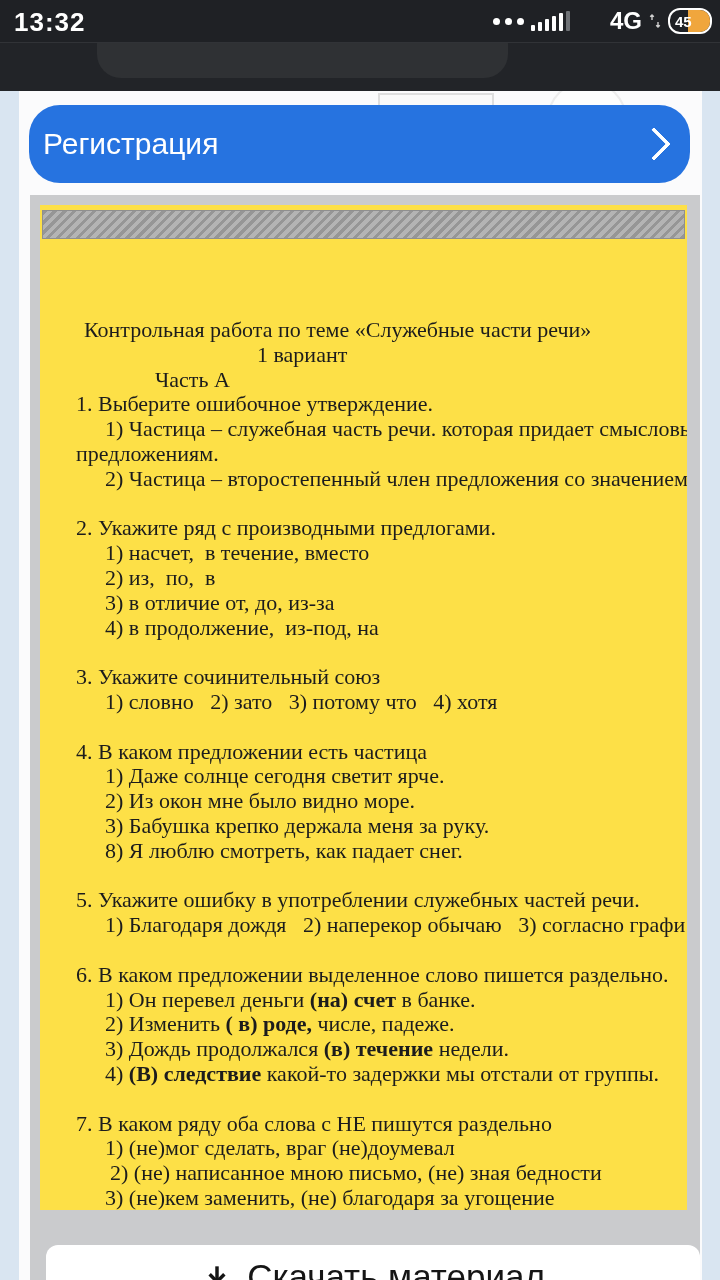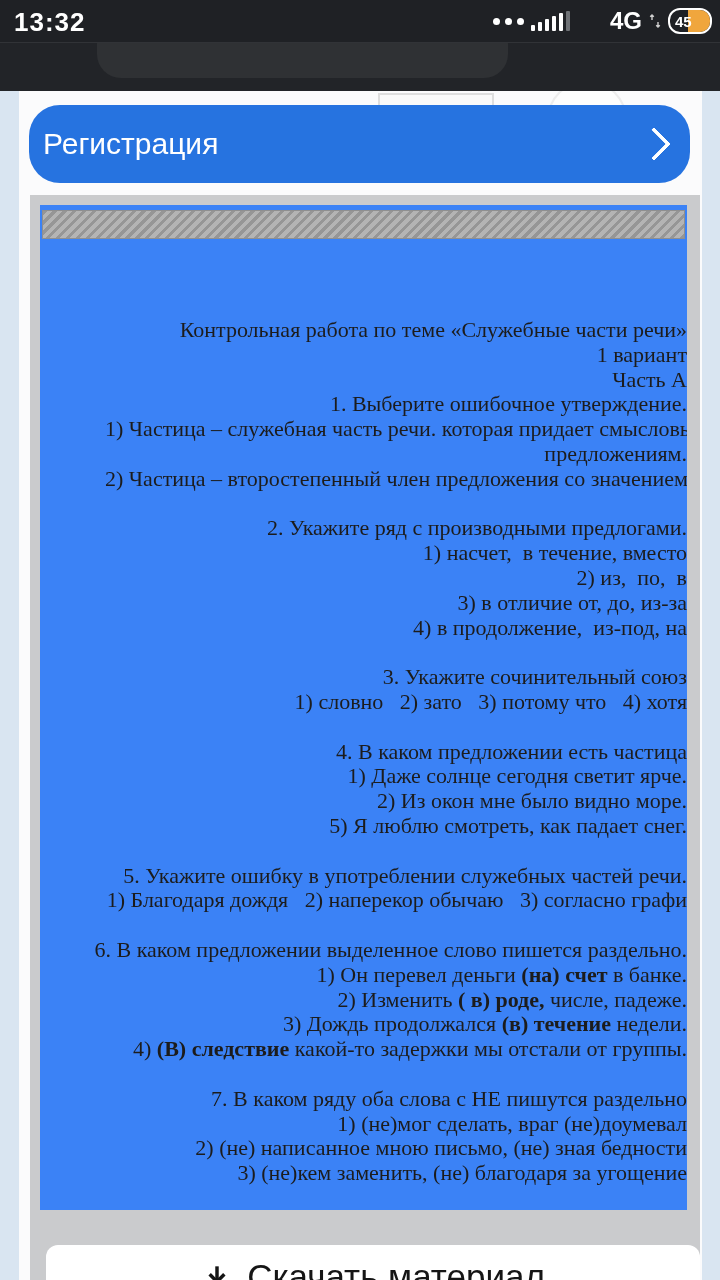--- a/index.html
+++ b/index.html
@@ -38,22 +38,22 @@
 
   
   .banner{position:absolute;left:10px;top:15px;width:661px;height:78px;background:#2673e0;
           display:flex;align-items:center;z-index:5;cursor:pointer;border-radius:31px;}
   .banner-title{color:#fff;font-size:30px;padding-left:14px;flex:1;}
   .chevron{width:20px;height:20px;border-right:4px solid #fff;border-top:4px solid #fff;
            transform:rotate(45deg);margin-right:24px;border-radius:2px;}
 
   
   .doc-frame{position:absolute;left:11px;top:105px;width:670px;height:1085px;background:#cacbcd;z-index:4;}
-  .doc-page{position:absolute;left:10px;top:10px;width:647px;height:1005px;background:#3b82f6;
-            overflow:hidden;text-align:right;}
+  .doc-page{position:absolute;left:10px;top:10px;width:647px;height:1005px;background:#fde047;
+            overflow:hidden;}
   .hatch{position:absolute;left:2px;top:5px;right:2px;height:27px;background:#a9a9a9;
          background-image:repeating-linear-gradient(135deg,#969696 0 3px,#b4b4b4 3px 7px);
          border:1px solid #8f8f8f;}
   .doc-text{position:absolute;left:0;top:113px;right:0;color:#1c1c1c;
             font-family:"Liberation Serif",serif;font-size:22px;line-height:24.8px;}
   .line{white-space:pre;overflow:hidden;min-height:24.8px;}
   .line .b{font-weight:bold;}
   .l-title{margin-left:44px;}
   .l-variant{margin-left:217px;}
   .l-part{margin-left:115px;}
@@ -136,21 +136,22 @@
             <div class="line l-a"><span>2) из,  по,  в</span></div>
             <div class="line l-a"><span>3) в отличие от, до, из-за</span></div>
             <div class="line l-a"><span>4) в продолжение,  из-под, на</span></div>
             <div class="line l-blank"></div>
             <div class="line l-q"><span>3. Укажите сочинительный союз</span></div>
             <div class="line l-a"><span>1) словно   2) зато   3) потому что   4) хотя</span></div>
             <div class="line l-blank"></div>
             <div class="line l-q"><span>4. В каком предложении есть частица</span></div>
             <div class="line l-a"><span>1) Даже солнце сегодня светит ярче.</span></div>
             <div class="line l-a"><span>2) Из окон мне было видно море.</span></div>
-            <div class="line l-a"><span>5) Я люблю смотреть, как падает снег.</span></div>
+            <div class="line l-a"><span>3) Бабушка крепко держала меня за руку.</span></div>
+            <div class="line l-a"><span>8) Я люблю смотреть, как падает снег.</span></div>
             <div class="line l-blank"></div>
             <div class="line l-q"><span>5. Укажите ошибку в употреблении служебных частей речи.</span></div>
             <div class="line l-a"><span>1) Благодаря дождя   2) наперекор обычаю   3) согласно графи</span></div>
             <div class="line l-blank"></div>
             <div class="line l-q"><span>6. В каком предложении выделенное слово пишется раздельно.</span></div>
             <div class="line l-a"><span>1) Он перевел деньги </span><span class="b">(на) счет</span><span> в банке.</span></div>
             <div class="line l-a"><span>2) Изменить </span><span class="b">( в) роде,</span><span> числе, падеже.</span></div>
             <div class="line l-a"><span>3) Дождь продолжался </span><span class="b">(в) течение</span><span> недели.</span></div>
             <div class="line l-a"><span>4) </span><span class="b">(В) следствие</span><span> какой-то задержки мы отстали от группы.</span></div>
             <div class="line l-blank"></div>

